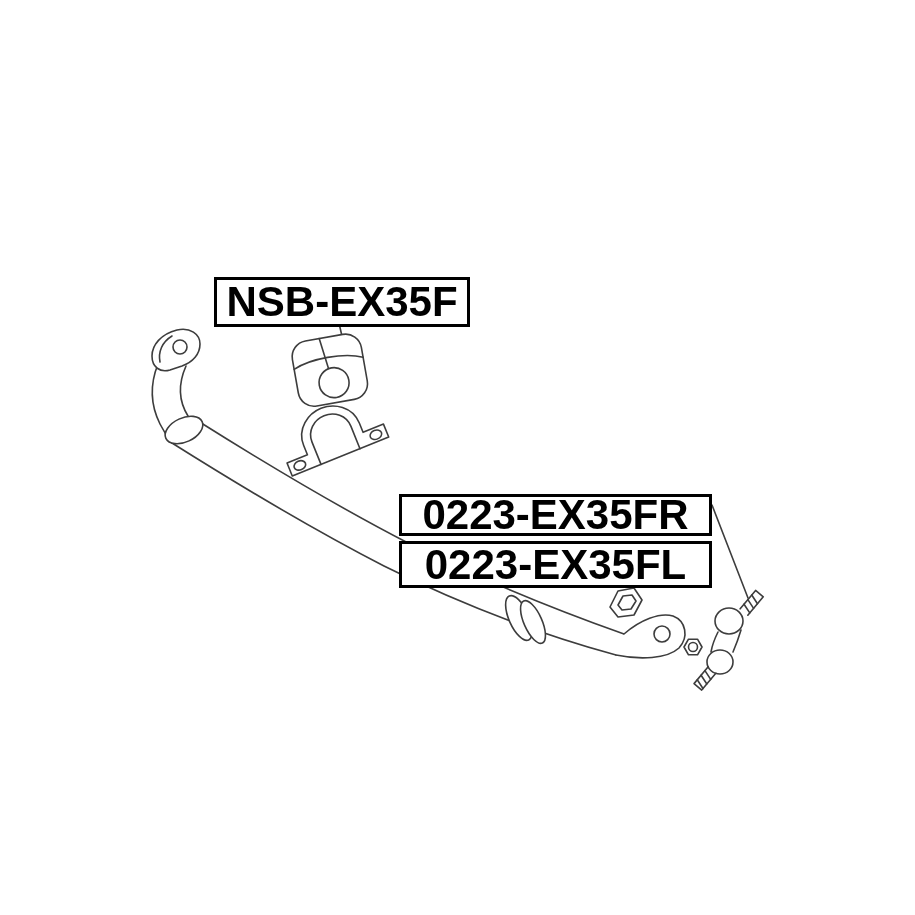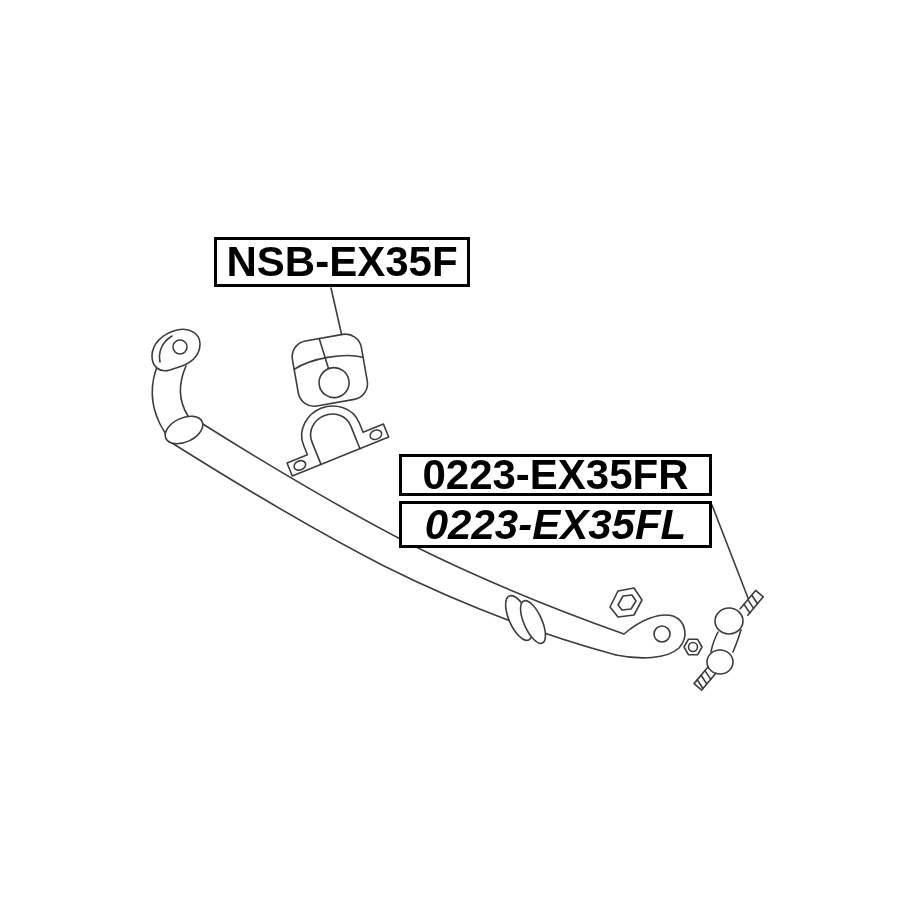--- a/index.html
+++ b/index.html
@@ -14,25 +14,25 @@
     background: #ffffff;
     overflow: hidden;
   }
   .lineart { position: absolute; left: 0; top: 0; }
   .label-box {
     position: absolute;
     border: 3px solid #000000;
     background: #ffffff;
     display: flex; align-items: center; justify-content: center;
     font-weight: 700; font-size: 42px; color: #000000;
-    box-sizing: border-box; white-space: nowrap;
+    box-sizing: border-box; white-space: nowrap; margin-top: 40px;
   }
   .label-nsb { left: 214px; top: 237px; width: 256px; height: 50px; }
   .label-fr  { left: 399px; top: 454px; width: 313px; height: 42px; }
-  .label-fl  { left: 399px; top: 501px; width: 313px; height: 47px; font-style: italic; }
+  .label-fl  { left: 399px; top: 501px; width: 313px; height: 47px; }
 </style>
 </head>
 <body>
 
 <div class="canvas">
 
   <svg class="lineart" width="915" height="915" viewBox="0 0 915 915">
     <g fill="none" stroke="#3d3d3d" stroke-width="1.6" stroke-linecap="round" stroke-linejoin="round">
 
       <line x1="331" y1="288" x2="344" y2="345"></line>

